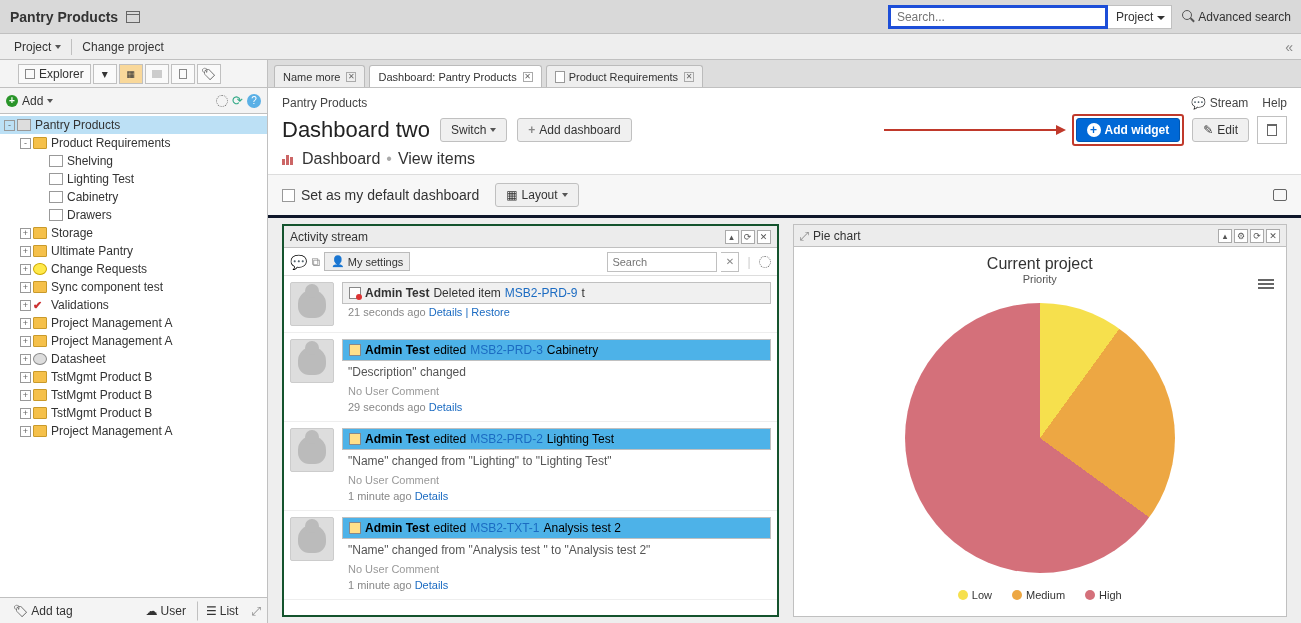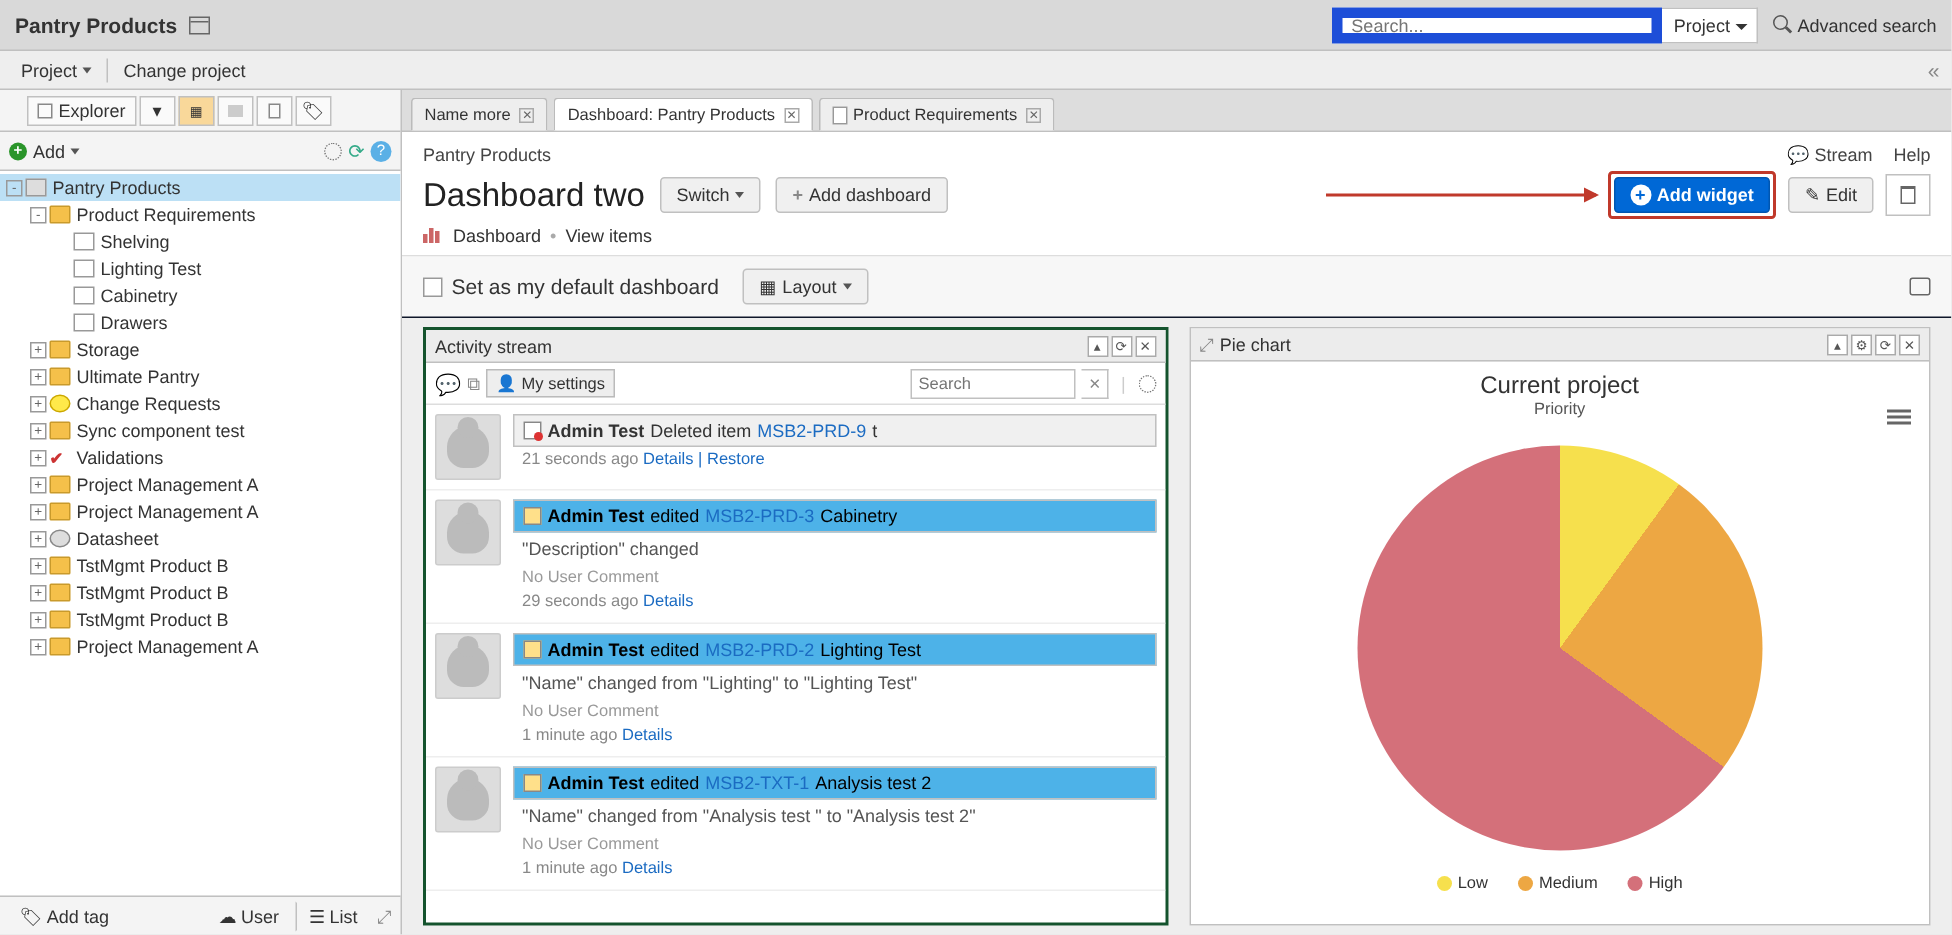--- a/index.html
+++ b/index.html
@@ -3,21 +3,21 @@
 <meta charset="utf-8">
 <style>
 * { box-sizing: border-box; margin: 0; padding: 0; }
 body { font-family: Arial, Helvetica, sans-serif; font-size: 12px; color: #333; background: #e6e6e6; width: 1301px; height: 623px; overflow: hidden; }
 .top-bar { height: 34px; background: #d9d9d9; border-bottom: 1px solid #c0c0c0; display: flex; align-items: center; padding: 0 10px; }
 .top-bar .app-title { font-weight: bold; font-size: 14px; margin-right: 8px; }
 .top-bar .window-icon { width: 14px; height: 12px; border: 1px solid #666; position: relative; }
 .top-bar .window-icon::before { content: ''; position: absolute; top: 2px; left: 0; right: 0; border-top: 1px solid #666; }
 .top-bar .spacer { flex: 1; }
 .search-box { display: flex; align-items: center; }
-.search-input { width: 220px; height: 24px; border: 7px solid #1d4ed8; padding: 0 6px; font-size: 12px; background: #fff; }
+.search-input { width: 220px; height: 24px; border: 3px solid #1d4ed8; padding: 0 6px; font-size: 12px; background: #fff; }
 .search-scope { height: 24px; border: 1px solid #c0c0c0; border-left: none; padding: 0 18px 0 8px; background: #fff; display: flex; align-items: center; position: relative; }
 .search-scope::after { content: ''; position: absolute; right: 6px; top: 10px; border-left: 4px solid transparent; border-right: 4px solid transparent; border-top: 4px solid #333; }
 .adv-search { margin-left: 10px; display: flex; align-items: flex-start; cursor: pointer; }
 .adv-search .mag { margin-right: 4px; }
 .mag { width: 12px; height: 12px; position: relative; display: inline-block; }
 .mag::before { content: ''; width: 8px; height: 8px; border: 1.5px solid #555; border-radius: 50%; position: absolute; }
 .mag::after { content: ''; width: 5px; height: 1.5px; background: #555; position: absolute; transform: rotate(45deg); top: 9px; left: 8px; }
 .sub-bar { height: 26px; background: #eee; border-bottom: 1px solid #c0c0c0; display: flex; align-items: center; padding: 0 8px; position: relative; }
 .sub-bar .menu-item { padding: 2px 6px; cursor: pointer; display: flex; align-items: center; }
 .sub-bar .divider { width: 1px; height: 16px; background: #c0c0c0; margin: 0 4px; }
@@ -61,24 +61,24 @@
 .dash-title { font-size: 22px; color: #222; }
 .pill-btn { border: 1px solid #c0c0c0; background: #f0f0f0; border-radius: 3px; padding: 4px 10px; cursor: pointer; display: flex; align-items: center; font-size: 12px; }
 .add-widget-btn { background: #0068d6; color: #fff; border: 1px solid #0056b1; font-weight: bold; }
 .edit-btn .pencil, .add-widget-btn .plus-ic { margin-right: 4px; }
 .title-row .actions { margin-left: auto; display: flex; gap: 8px; align-items: center; }
 .highlight-box { border: 2px solid #c0392b; border-radius: 3px; padding: 2px; }
 .arrow-annotation { height: 2px; background: #c0392b; width: 180px; position: relative; }
 .arrow-annotation::after { content: ''; position: absolute; right: -2px; top: -4px; border-left: 10px solid #c0392b; border-top: 5px solid transparent; border-bottom: 5px solid transparent; }
 .trash-btn { width: 30px; height: 28px; border: 1px solid #c0c0c0; display: flex; align-items: center; justify-content: center; }
 .trash-ic { width: 10px; height: 12px; border: 1px solid #666; border-top: 2px solid #666; }
-.subtitle-row { display: flex; align-items: flex-start; gap: 6px; margin-top: 4px; font-size: 12px; }
+.subtitle-row { display: flex; align-items: center; gap: 6px; margin-top: 4px; font-size: 16px; }
 .chart-ic { width: 14px; height: 12px; display: flex; align-items: flex-end; gap: 1px; }
 .chart-ic span { width: 3px; background: #c66; }
-.toolbar-row { background: #f7f7f7; border-bottom: 1px solid #0f172a; padding: 8px 14px; display: flex; align-items: center; justify-content: space-between; }
+.toolbar-row { background: #f7f7f7; border-bottom: 3px solid #0f172a; padding: 8px 14px; display: flex; align-items: center; justify-content: space-between; }
 .checkbox-ic { width: 13px; height: 13px; border: 1px solid #999; background: #fff; margin-right: 6px; }
 .print-ic { width: 14px; height: 12px; border: 1px solid #666; border-radius: 2px; position: relative; }
 .widgets-area { flex: 1; padding: 6px 14px; display: flex; gap: 14px; overflow: auto; }
 .widget { flex: 1; background: #fff; border: 1px solid #c0c0c0; display: flex; flex-direction: column; }
 .widget.highlighted { border: 2px solid #14532d; }
 .widget-header { height: 22px; background: #ececec; border-bottom: 1px solid #c0c0c0; display: flex; align-items: center; padding: 0 6px; font-size: 12px; }
 .widget-header .spacer { flex: 1; }
 .wh-btn { width: 14px; height: 14px; border: 1px solid #aaa; background: #fff; margin-left: 2px; font-size: 9px; display: flex; align-items: center; justify-content: center; cursor: pointer; color: #555; }
 .activity-toolbar { height: 28px; border-bottom: 1px solid #ddd; display: flex; align-items: center; padding: 0 6px; gap: 4px; }
 .my-settings { border: 1px solid #bbb; background: #eee; padding: 2px 6px; display: flex; align-items: center; font-size: 11px; }

